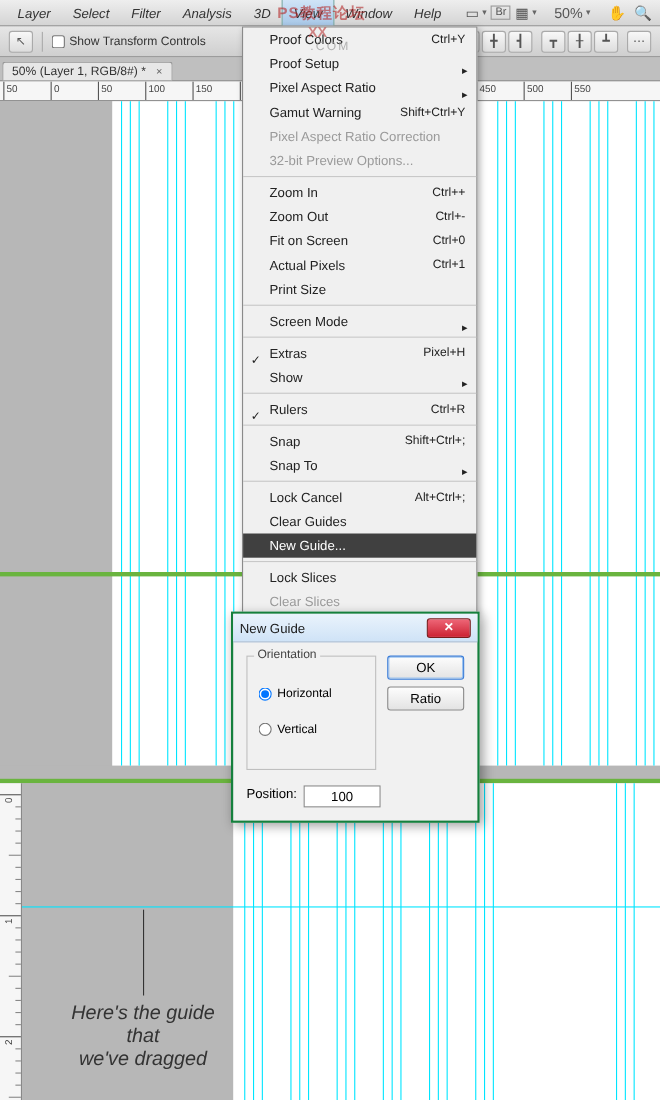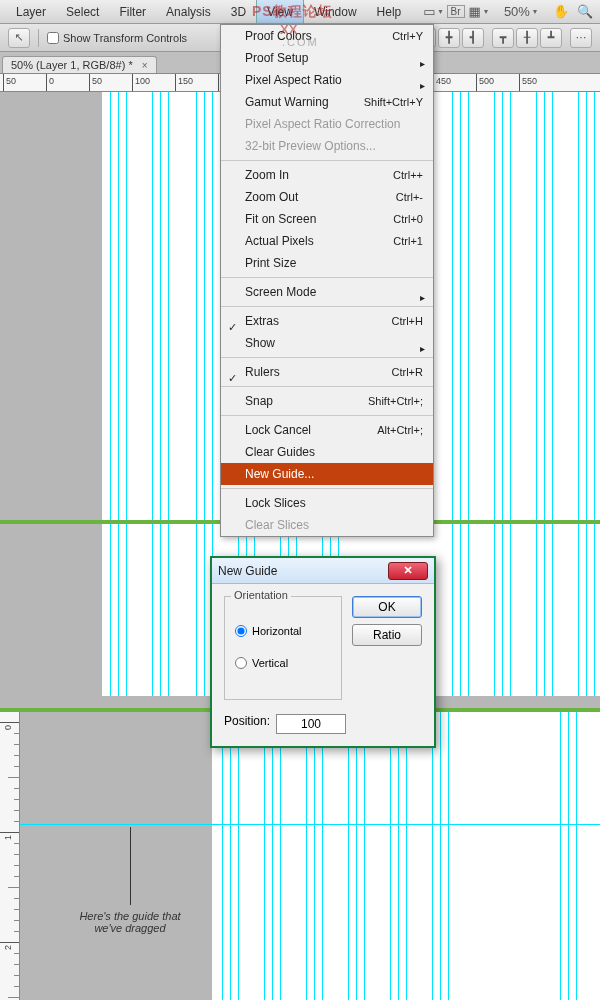--- a/index.html
+++ b/index.html
@@ -1,19 +1,19 @@
 <!DOCTYPE html>
 <html><head>
 <meta charset="utf-8">
 <style>
 * { margin: 0; padding: 0; box-sizing: border-box; font-family: "Segoe UI", Tahoma, sans-serif; }
 body { background: #b7b7b7; width: 600px; height: 1000px; overflow: hidden; position: relative; }
 
 .menubar { background: linear-gradient(#eeeeee,#d4d4d4); height: 24px; display: flex; align-items: center; padding: 0 6px; font-size: 12px; color: #333; border-bottom: 1px solid #999; }
-.menubar .mi { padding: 0 10px; height: 100%; display: flex; align-items: center; cursor: default; }
+.menubar .mi { padding: 0 10px; height: 100%; display: flex; align-items: center; cursor: default; font-style: italic; }
 .menubar .mi.open { background: linear-gradient(#d0e4f7,#a7c7e7); border-left:1px solid #7aa; border-right:1px solid #7aa; }
 .menubar .sep { width: 1px; height: 16px; background: #aaa; margin: 0 4px; }
 .menubar .icon-slot { padding: 0 4px; display:flex; align-items:center; font-size:13px; color:#555;}
 .menubar .dd::after { content:"▾"; font-size:8px; margin-left:3px; color:#666;}
 
 .optbar { background: linear-gradient(#e6e6e6,#cfcfcf); height: 28px; display: flex; align-items: center; padding: 0 8px; font-size: 11px; color: #333; border-bottom: 1px solid #999; gap:8px;}
 .optbar .ck { display:flex; align-items:center; gap:4px;}
 .optbar .ck input{ width:12px;height:12px;}
 .optbar .ibtn { width:22px;height:20px;border:1px solid #aaa;border-radius:3px;background:linear-gradient(#f8f8f8,#ddd);display:flex;align-items:center;justify-content:center;font-size:11px;color:#555;}
 .optbar .spacer{flex:1;}
@@ -27,21 +27,21 @@
 .ruler-h .tick{position:absolute;top:0;height:18px;border-left:1px solid #555;}
 .ruler-h .tick span{position:absolute;top:2px;left:2px;}
 .canvas-area{ position:absolute; left:0; right:0; top:92px; height:604px; background:#b7b7b7;}
 .canvas-white{ position:absolute; left:102px; top:0; width:498px; height:604px; background:#fff;}
 .guide-v{position:absolute;top:0;bottom:0;width:1px;background:#00e5ff;}
 
 
 .dropdown{ position:absolute; left:220px; top:24px; width:214px; background:#f0f0f0; border:1px solid #8a8a8a; box-shadow:2px 2px 6px rgba(0,0,0,.3); font-size:12px; z-index:50;}
 .dropdown .row{ display:flex; align-items:center; height:22px; padding:0 10px 0 24px; position:relative; color:#222;}
 .dropdown .row.disabled{ color:#9a9a9a;}
-.dropdown .row.hl{ background:#c2410c; color:#fff;}
+.dropdown .row.hl{ background:#404040; color:#fff;}
 .dropdown .row .sc{ margin-left:auto; font-size:11px;}
 .dropdown .row .sub::after{content:"▸"; position:absolute; right:8px; font-size:10px;}
 .dropdown .row .chk::before{content:"✓"; position:absolute; left:7px; font-size:11px;}
 .dropdown hr{ border:none; border-top:1px solid #c8c8c8; margin:3px 0;}
 
 
 .greenbar{ position:absolute; left:0; right:0; height:4px; background:#6ab43f;}
 
 
 .dialog{ position:absolute; left:210px; top:556px; width:226px; background:#f1f1f1; border:2px solid #15803d; box-shadow:3px 3px 10px rgba(0,0,0,.4); font-size:12px; z-index:60;}
@@ -59,21 +59,21 @@
 .pos-row input{ width:70px; height:20px; border:1px solid #8a8a8a; padding:0 4px; font-size:12px; text-align:center; background:#fff;}
 
 
 .bottom-seg{ position:absolute; left:0; right:0; top:712px; bottom:0;}
 .ruler-v{ position:absolute; left:0; top:0; width:20px; bottom:0; background:#f6f6f6; border-right:1px solid #888;}
 .ruler-v .vt{ position:absolute; left:0; right:0; border-top:1px solid #555; font-size:9px; color:#444;}
 .ruler-v .vt span{ writing-mode:vertical-rl; transform:rotate(180deg); position:absolute; left:3px; top:2px;}
 .bottom-gray{ position:absolute; left:20px; top:0; width:192px; bottom:0; background:#b7b7b7;}
 .bottom-white{ position:absolute; left:212px; top:0; right:0; bottom:0; background:#fff;}
 .guide-h{ position:absolute; left:20px; right:0; height:1px; background:#00e5ff;}
-.annot{ position:absolute; font-family:Georgia,serif; font-style:italic; font-size:11px; color:#333; text-align:center;}
+.annot{ position:absolute; font-family:Georgia,serif; font-style:italic; font-size:18px; color:#333; text-align:center;}
 .annot-line{ position:absolute; width:1px; background:#333;}
 
 
 .wm{position:absolute; left:252px; top:3px; font-size:14px; font-weight:bold; color:rgba(180,40,40,.6); z-index:100; letter-spacing:1px;}
 .wm2{position:absolute; left:280px; top:22px; font-size:13px; font-weight:bold; color:rgba(180,40,40,.55); z-index:100;}
 .wm3{position:absolute; left:282px; top:36px; font-size:11px; color:rgba(150,150,150,.7); z-index:100; letter-spacing:2px;}
 </style>
 </head>
 <body>
 
@@ -251,36 +251,40 @@
     </div>
     <hr>
     <div class="row">
       <span>Screen Mode</span>
       <span class="sub"></span>
     </div>
     <hr>
     <div class="row">
       <span class="chk"></span>
       <span>Extras</span>
-      <span class="sc">Ctrl+H</span>
+      <span class="sc">Pixel+H</span>
     </div>
     <div class="row">
       <span>Show</span>
       <span class="sub"></span>
     </div>
     <hr>
     <div class="row">
       <span class="chk"></span>
       <span>Rulers</span>
       <span class="sc">Ctrl+R</span>
     </div>
     <hr>
     <div class="row">
       <span>Snap</span>
       <span class="sc">Shift+Ctrl+;</span>
+    </div>
+    <div class="row">
+      <span>Snap To</span>
+      <span class="sub"></span>
     </div>
     <hr>
     <div class="row">
       <span>Lock Cancel</span>
       <span class="sc">Alt+Ctrl+;</span>
     </div>
     <div class="row">
       <span>Clear Guides</span>
     </div>
     <div class="row hl">

